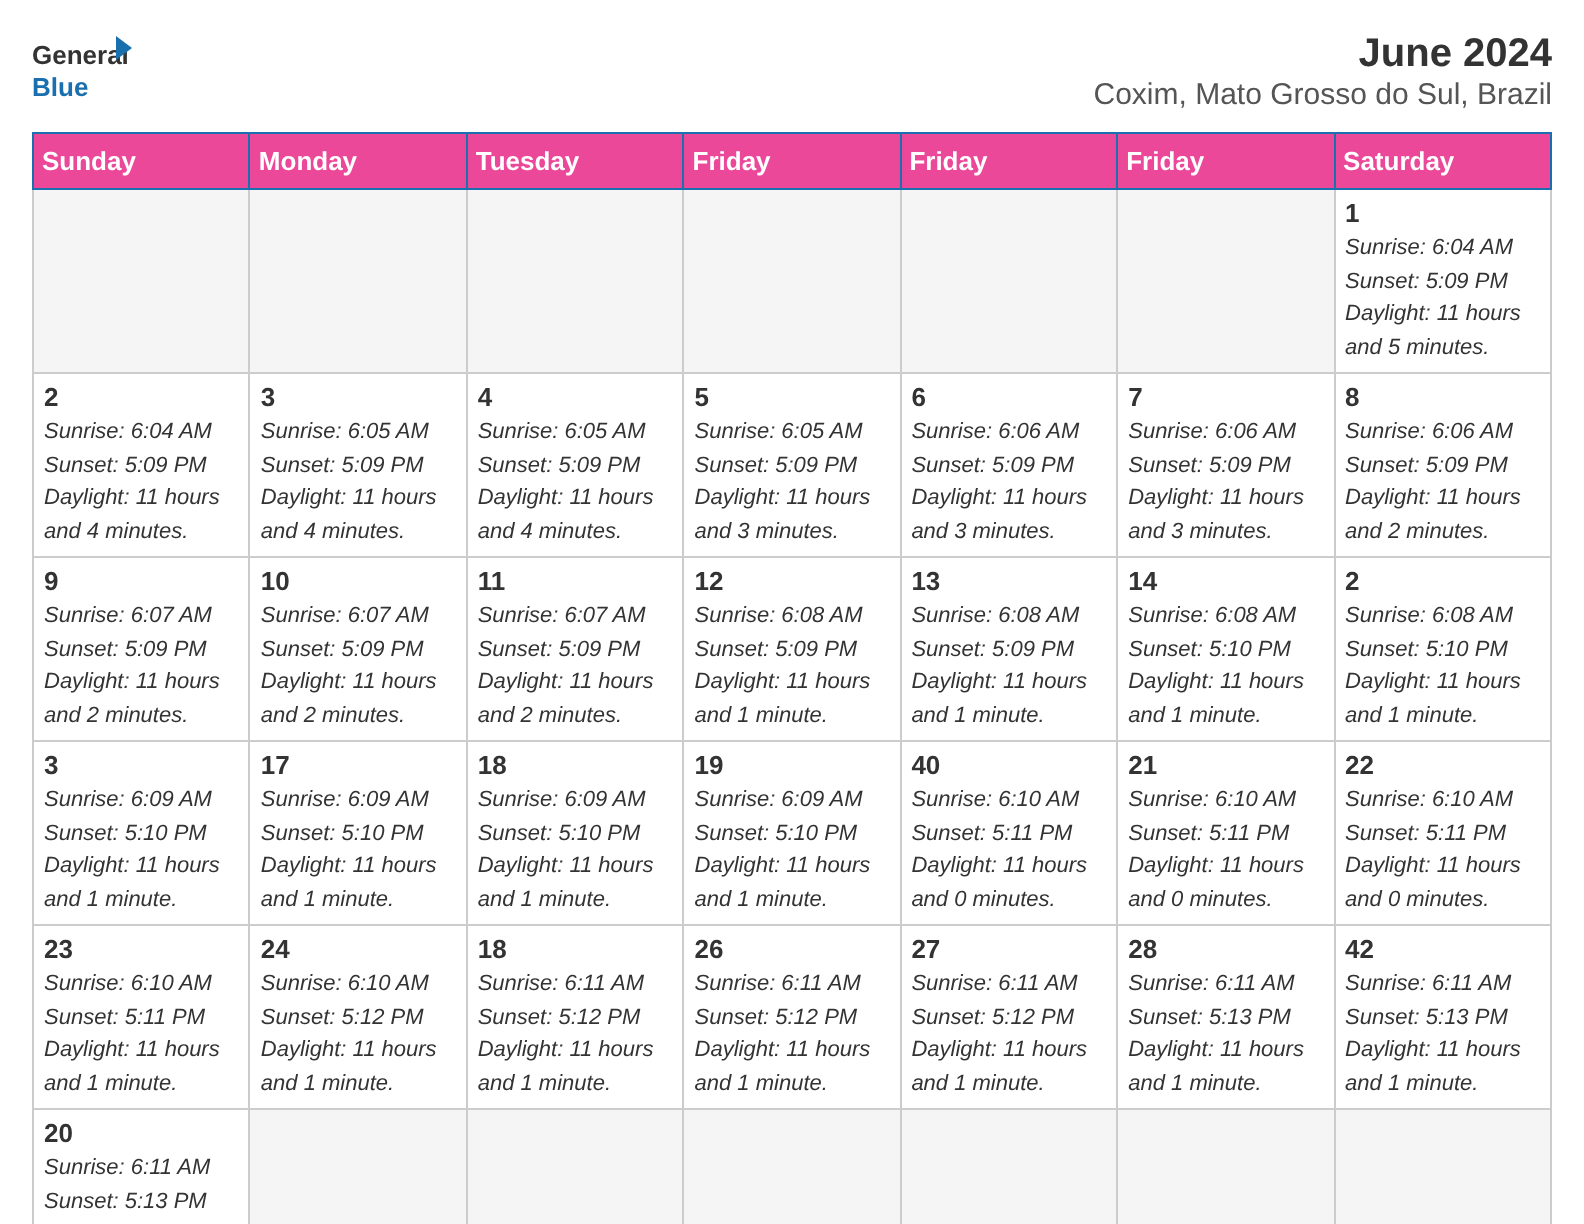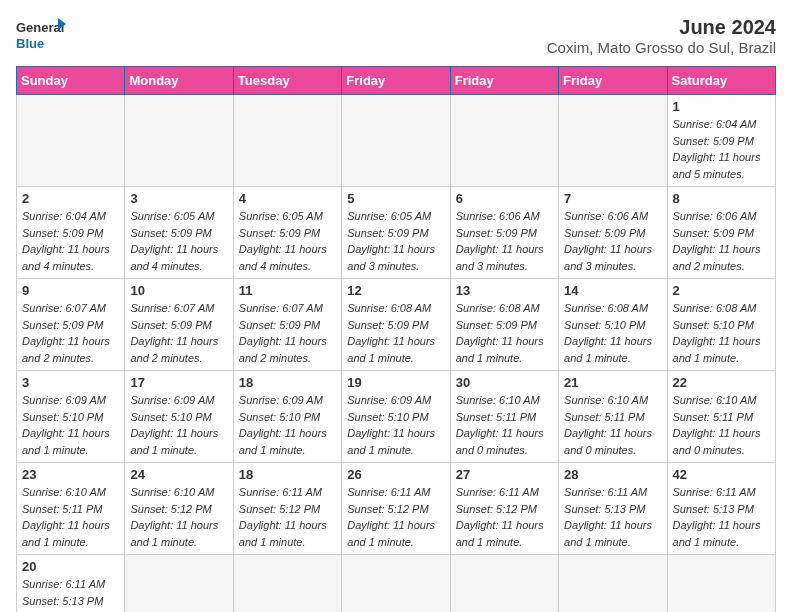--- a/index.html
+++ b/index.html
@@ -187,21 +187,21 @@
         </td>
         <td>
           <span class="day-num">18</span>
           <div class="day-info">Sunrise: 6:09 AM<br>Sunset: 5:10 PM<br>Daylight: 11 hours and 1 minute.</div>
         </td>
         <td>
           <span class="day-num">19</span>
           <div class="day-info">Sunrise: 6:09 AM<br>Sunset: 5:10 PM<br>Daylight: 11 hours and 1 minute.</div>
         </td>
         <td>
-          <span class="day-num">30</span>
+          <span class="day-num">40</span>
           <div class="day-info">Sunrise: 6:10 AM<br>Sunset: 5:11 PM<br>Daylight: 11 hours and 0 minutes.</div>
         </td>
         <td>
           <span class="day-num">21</span>
           <div class="day-info">Sunrise: 6:10 AM<br>Sunset: 5:11 PM<br>Daylight: 11 hours and 0 minutes.</div>
         </td>
         <td>
           <span class="day-num">22</span>
           <div class="day-info">Sunrise: 6:10 AM<br>Sunset: 5:11 PM<br>Daylight: 11 hours and 0 minutes.</div>
         </td>

